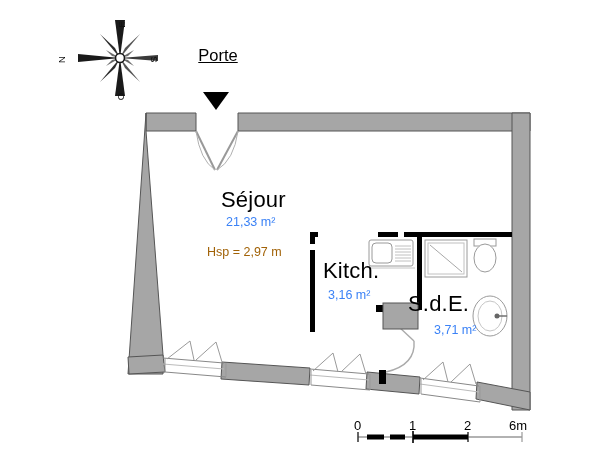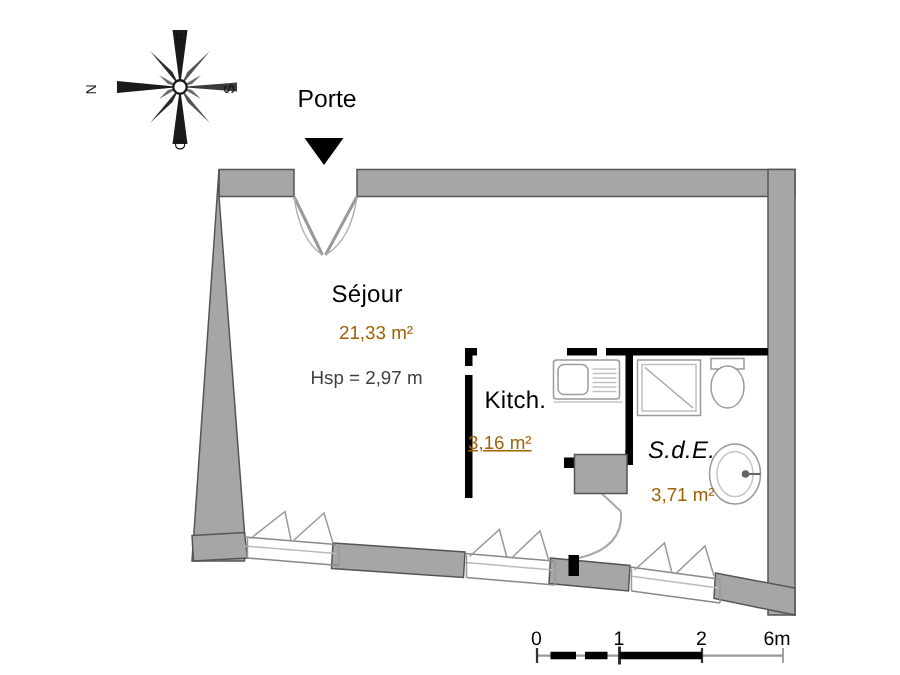--- a/index.html
+++ b/index.html
@@ -28,30 +28,30 @@
     width: 600px;
     height: 450px;
     display: block;
   }
   .txt {
     position: absolute;
     white-space: pre;
     line-height: 1.12;
   }
   .room-name {
-    font-size: 16px;
+    font-size: 22px;
     letter-spacing: 0.2px;
   }
   .room-area {
     font-size: 12.5px;
-    color: #a16207;
+    color: #3b82f6;
   }
   .room-hsp {
     font-size: 12.5px;
-    color: #404040;
+    color: #a16207;
   }
   .annot-title {
     font-size: 16.5px;
     text-align: center;
     font-weight: 400;
   }
   .compass-letter {
     position: absolute;
     font-size: 9.5px;
     color: #111;
@@ -229,30 +229,30 @@
       <rect x="413" y="434.5" width="55" height="5" fill="#000000"></rect>
     </g>
 
   </svg>
 
   <div class="compass-letter" style="left:58px; top:54px; transform: rotate(-90deg);">N</div>
   <div class="compass-letter" style="left:118px; top:19px; transform: rotate(-90deg);">E</div>
   <div class="compass-letter" style="left:150px; top:54px; transform: rotate(-90deg);">S</div>
   <div class="compass-letter" style="left:117px; top:91px; transform: rotate(-90deg);">O</div>
 
-  <div class="txt annot-title" style="left:170px; top:57px; width:96px;">Porte</div>
+  <div class="txt annot-title" style="left:170px; top:46px; width:96px;text-decoration:underline;">Porte</div>
 
   <div class="txt room-name" style="left:221px; top:188px;">Séjour</div>
   <div class="txt room-area" style="left:226px; top:215px;">21,33 m²</div>
   <div class="txt room-hsp" style="left:207px; top:245px;">Hsp = 2,97 m</div>
 
   <div class="txt room-name" style="left:323px; top:259px;">Kitch.</div>
-  <div class="txt room-area" style="left:312px; top:288px;text-decoration:underline;">3,16 m²</div>
-
-  <div class="txt room-name" style="left:432px; top:292px;font-style:italic;">S.d.E.</div>
+  <div class="txt room-area" style="left:328px; top:288px;">3,16 m²</div>
+
+  <div class="txt room-name" style="left:408px; top:292px;">S.d.E.</div>
   <div class="txt room-area" style="left:434px; top:323px;">3,71 m²</div>
 
   <div class="scale-label" style="left:354px; top:418px;">0</div>
   <div class="scale-label" style="left:409px; top:418px;">1</div>
   <div class="scale-label" style="left:464px; top:418px;">2</div>
   <div class="scale-label" style="left:509px; top:418px;">6m</div>
 
 </div>
 
 </body></html>

